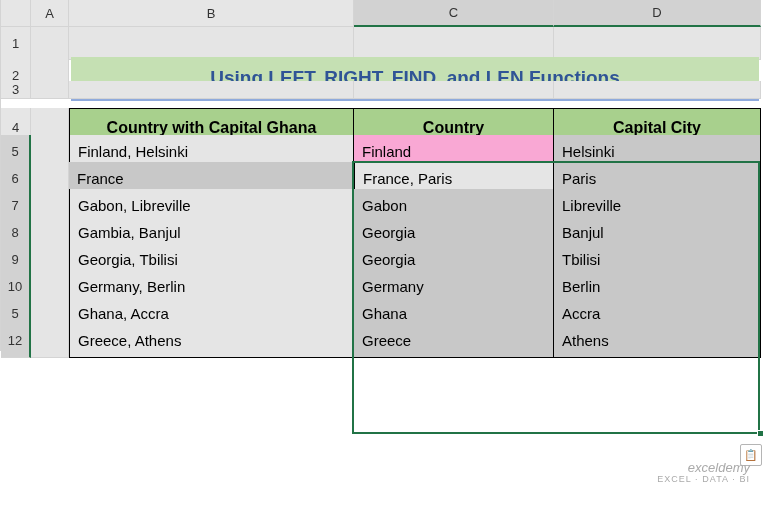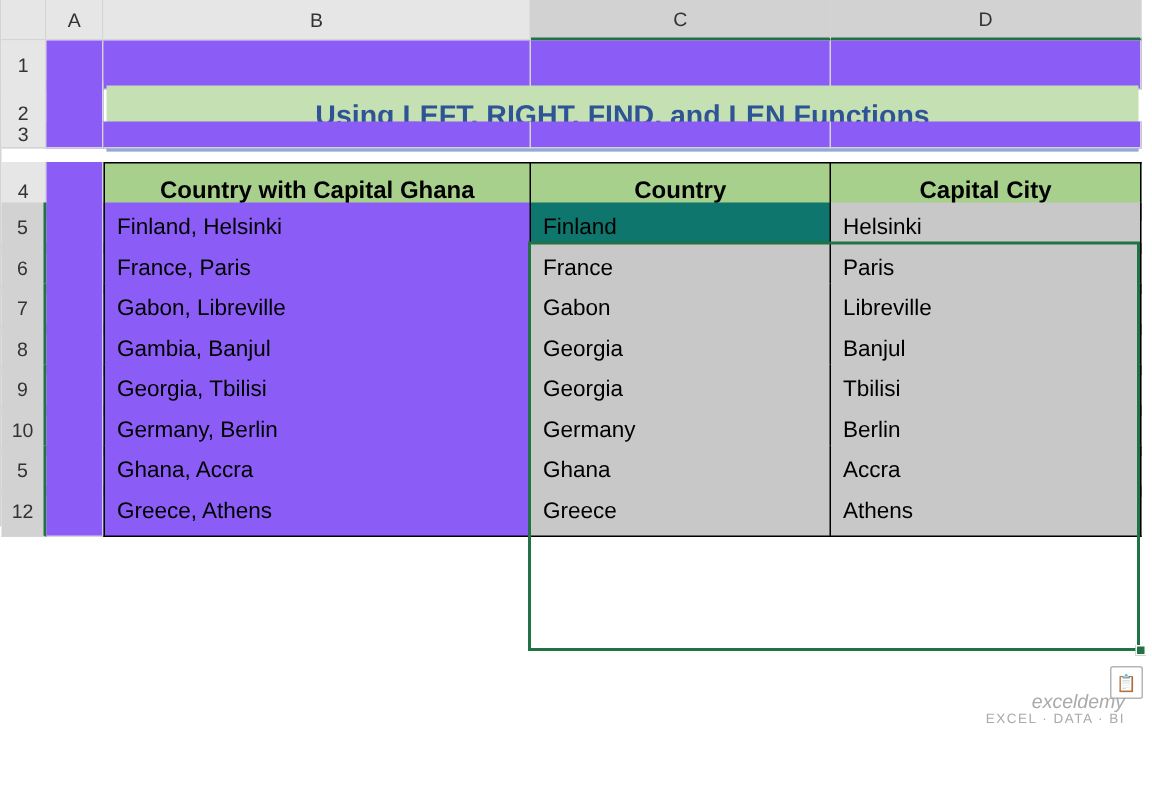--- a/index.html
+++ b/index.html
@@ -36,21 +36,21 @@
   .rowhdr.sel {
     background: #d2d2d2;
     border-right: 2px solid #217346;
   }
   .cell {
     border-right: 1px solid #d4d4d4;
     border-bottom: 1px solid #d4d4d4;
     display: flex;
     align-items: center;
     padding: 0 6px;
-    background: #8b5cf6;
+    background: #e5e5e5;
     overflow: hidden;
     white-space: nowrap;
   }
   
   .r1 { height: 33px; }
   .r2 { height: 44px; }
   .r3 { height: 18px; }
   .r4 { height: 39px; }
   .rd { height: 34px; }
 
@@ -75,21 +75,21 @@
   }
   .th.first { border-left: 1px solid #000; }
   .td {
     border-right: 1px solid #000;
     border-bottom: 1px solid #000;
     font-size: 15px;
     padding: 0 8px;
   }
   .td.first { border-left: 1px solid #000; }
   .td.sel { background: #c8c8c8; text-align: center; }
-  .td.top-left-sel { background: #0f766e; } 
+  .td.top-left-sel { background: #f9a8d4; } 
 
   
   .sel-border {
     position: absolute;
     border: 2px solid #217346;
     pointer-events: none;
   }
   .fill-handle {
     position: absolute;
     width: 7px; height: 7px;
@@ -155,22 +155,22 @@
   <div class="cell th r4">Capital City</div>
 
   <div class="rowhdr sel rd">5</div>
   <div class="cell rd"></div>
   <div class="cell td first rd">Finland, Helsinki</div>
   <div class="cell td top-left-sel rd">Finland</div>
   <div class="cell td sel rd">Helsinki</div>
 
   <div class="rowhdr sel rd">6</div>
   <div class="cell rd"></div>
+  <div class="cell td sel rd">France</div>
   <div class="cell td first rd">France, Paris</div>
-  <div class="cell td sel rd">France</div>
   <div class="cell td sel rd">Paris</div>
 
   <div class="rowhdr sel rd">7</div>
   <div class="cell rd"></div>
   <div class="cell td first rd">Gabon, Libreville</div>
   <div class="cell td sel rd">Gabon</div>
   <div class="cell td sel rd">Libreville</div>
 
   <div class="rowhdr sel rd">8</div>
   <div class="cell rd"></div>

